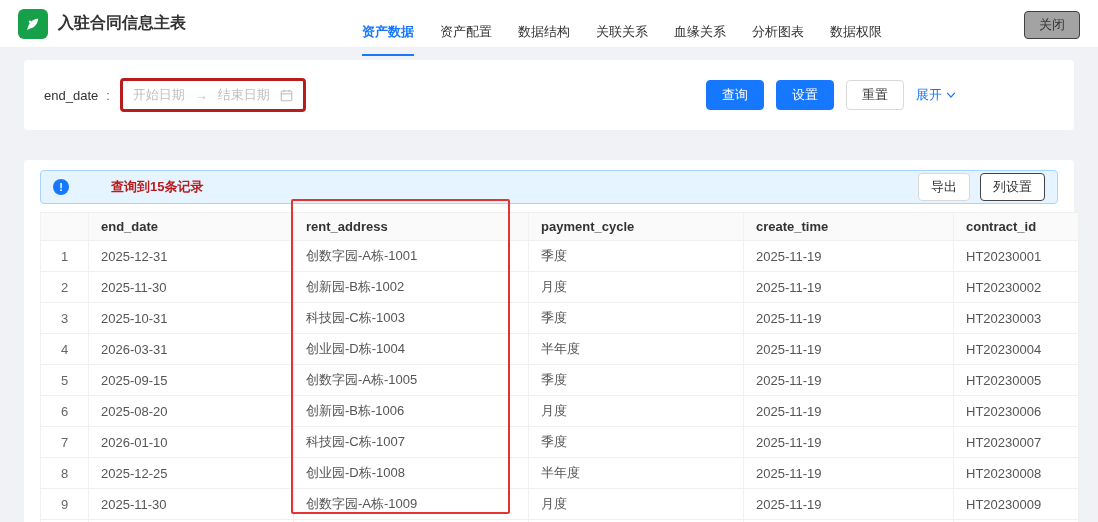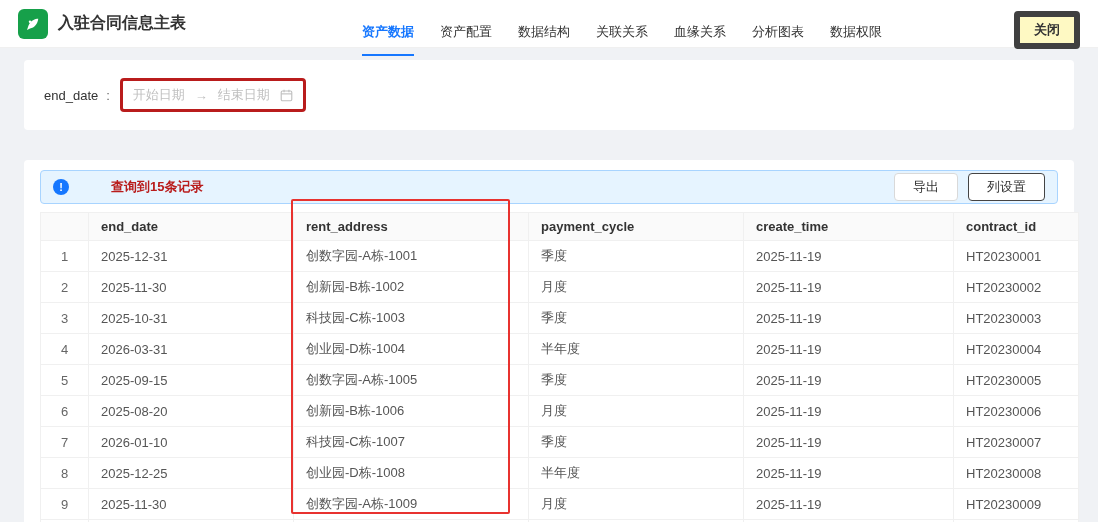--- a/index.html
+++ b/index.html
@@ -50,29 +50,28 @@
   .tab.active::after {
     content: "";
     position: absolute;
     left: 0; right: 0; bottom: 0;
     height: 2px;
     background: #1677ff;
   }
   .close-btn {
     position: absolute;
     right: 18px; top: 11px;
-    background: #fef9c3;
-    border: 6px solid #404040;
+    background: #a3a3a3;
+    border: 1px solid #404040;
     border-radius: 4px;
     font-size: 13px;
     color: #333;
     padding: 4px 14px;
     cursor: pointer;
     font-family: inherit;
-    font-weight: bold;
   }
   
   .page { padding: 12px 24px 0; }
   .filter-card {
     background: #fff;
     border-radius: 4px;
     padding: 18px 20px;
     display: flex;
     align-items: center;
     justify-content: space-between;
@@ -135,21 +134,21 @@
     color: #fff;
     font-size: 11px;
     font-weight: 700;
     display: flex; align-items: center; justify-content: center;
     margin-right: 10px;
     flex: 0 0 auto;
   }
   .summary { font-size: 13px; font-weight: 700; color: #b91c1c; margin-left: 32px; }
   .bar-actions { margin-left: auto; display: flex; gap: 10px; align-items: center; }
   .bar-btn {
-    padding: 4px 18px;
+    padding: 4px 12px;
     background: #fff;
     border: 1px solid #d9d9d9;
     border-radius: 4px;
     font-size: 13px;
     color: #333;
     cursor: pointer;
     font-family: inherit;
     white-space: nowrap;
   }
   .bar-btn.emph { border-color: #444; }
@@ -221,20 +220,31 @@
         <span class="cal-icon">
           <svg viewBox="0 0 16 16" aria-hidden="true">
             <rect x="1.5" y="2.5" width="13" height="12" rx="1.5" fill="none" stroke="#bfbfbf" stroke-width="1.4"></rect>
             <line x1="1.5" y1="6" x2="14.5" y2="6" stroke="#bfbfbf" stroke-width="1.4"></line>
             <line x1="5" y1="1" x2="5" y2="4" stroke="#bfbfbf" stroke-width="1.4"></line>
             <line x1="11" y1="1" x2="11" y2="4" stroke="#bfbfbf" stroke-width="1.4"></line>
           </svg>
         </span>
       </div>
     </div>
+    <div class="filter-actions">
+      <button class="btn primary">查询</button>
+      <button class="btn primary">设置</button>
+      <button class="btn">重置</button>
+      <span class="expand-link">
+        <span>展开</span>
+        <svg viewBox="0 0 12 12" aria-hidden="true">
+          <path d="M1.5 3.5 L6 8.5 L10.5 3.5" fill="none" stroke="#1677ff" stroke-width="1.6"></path>
+        </svg>
+      </span>
+    </div>
   </section>
 
   <section class="table-card">
     <div class="info-bar">
       <span class="info-icon">!</span>
       <span class="summary">查询到15条记录</span>
       <div class="bar-actions">
         <button class="bar-btn">导出</button>
         <button class="bar-btn emph">列设置</button>
       </div>

